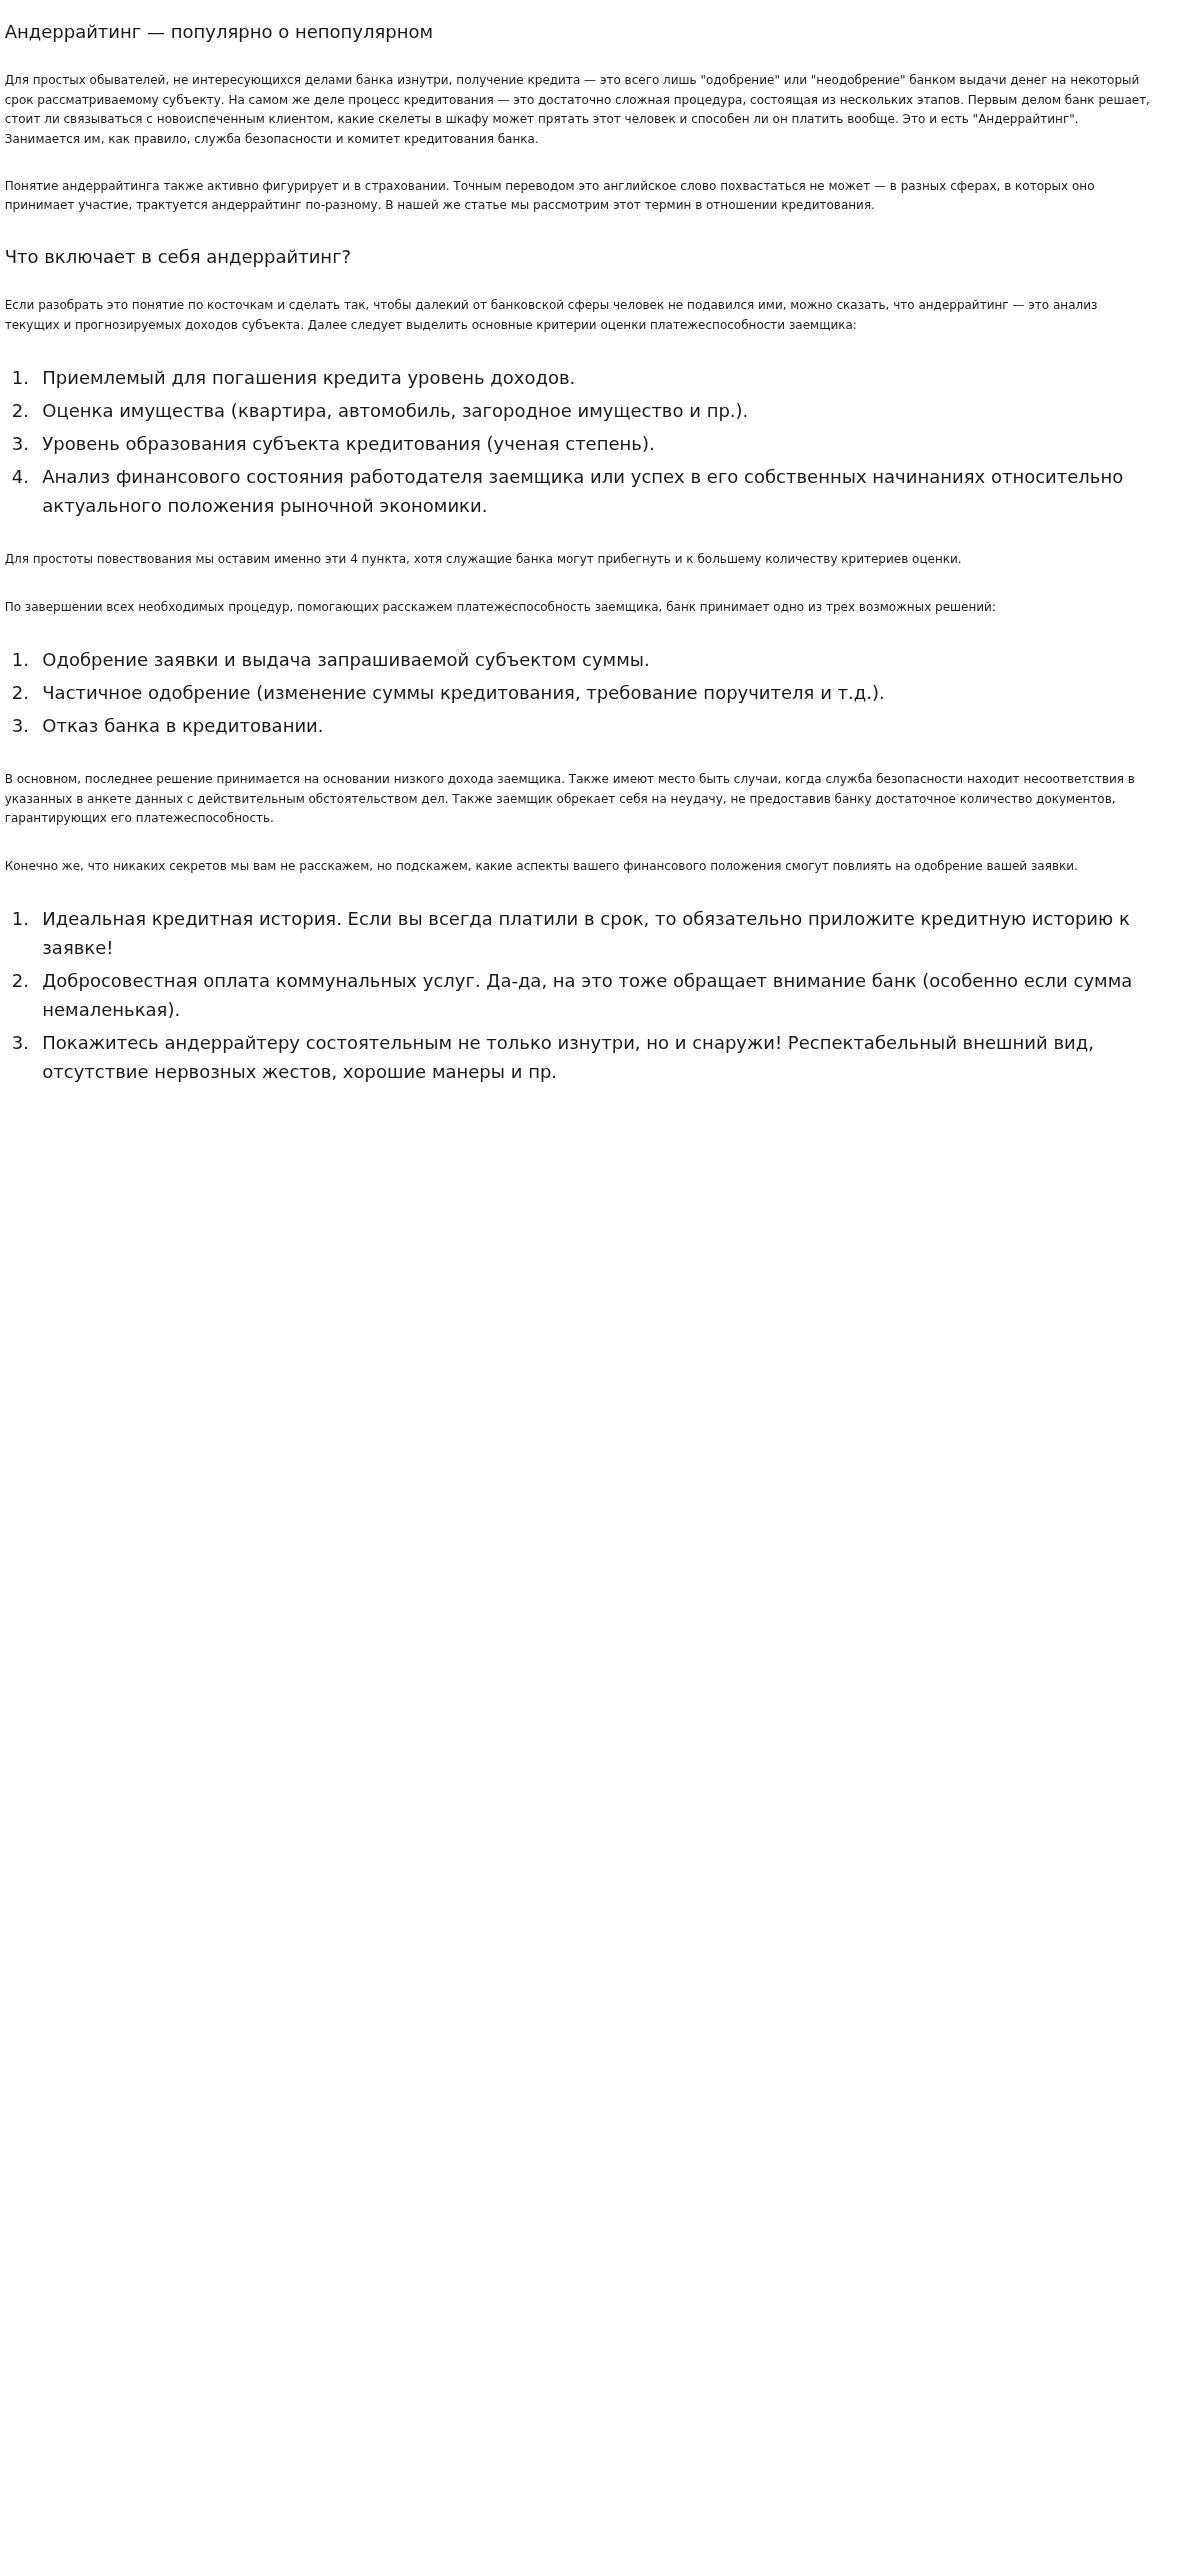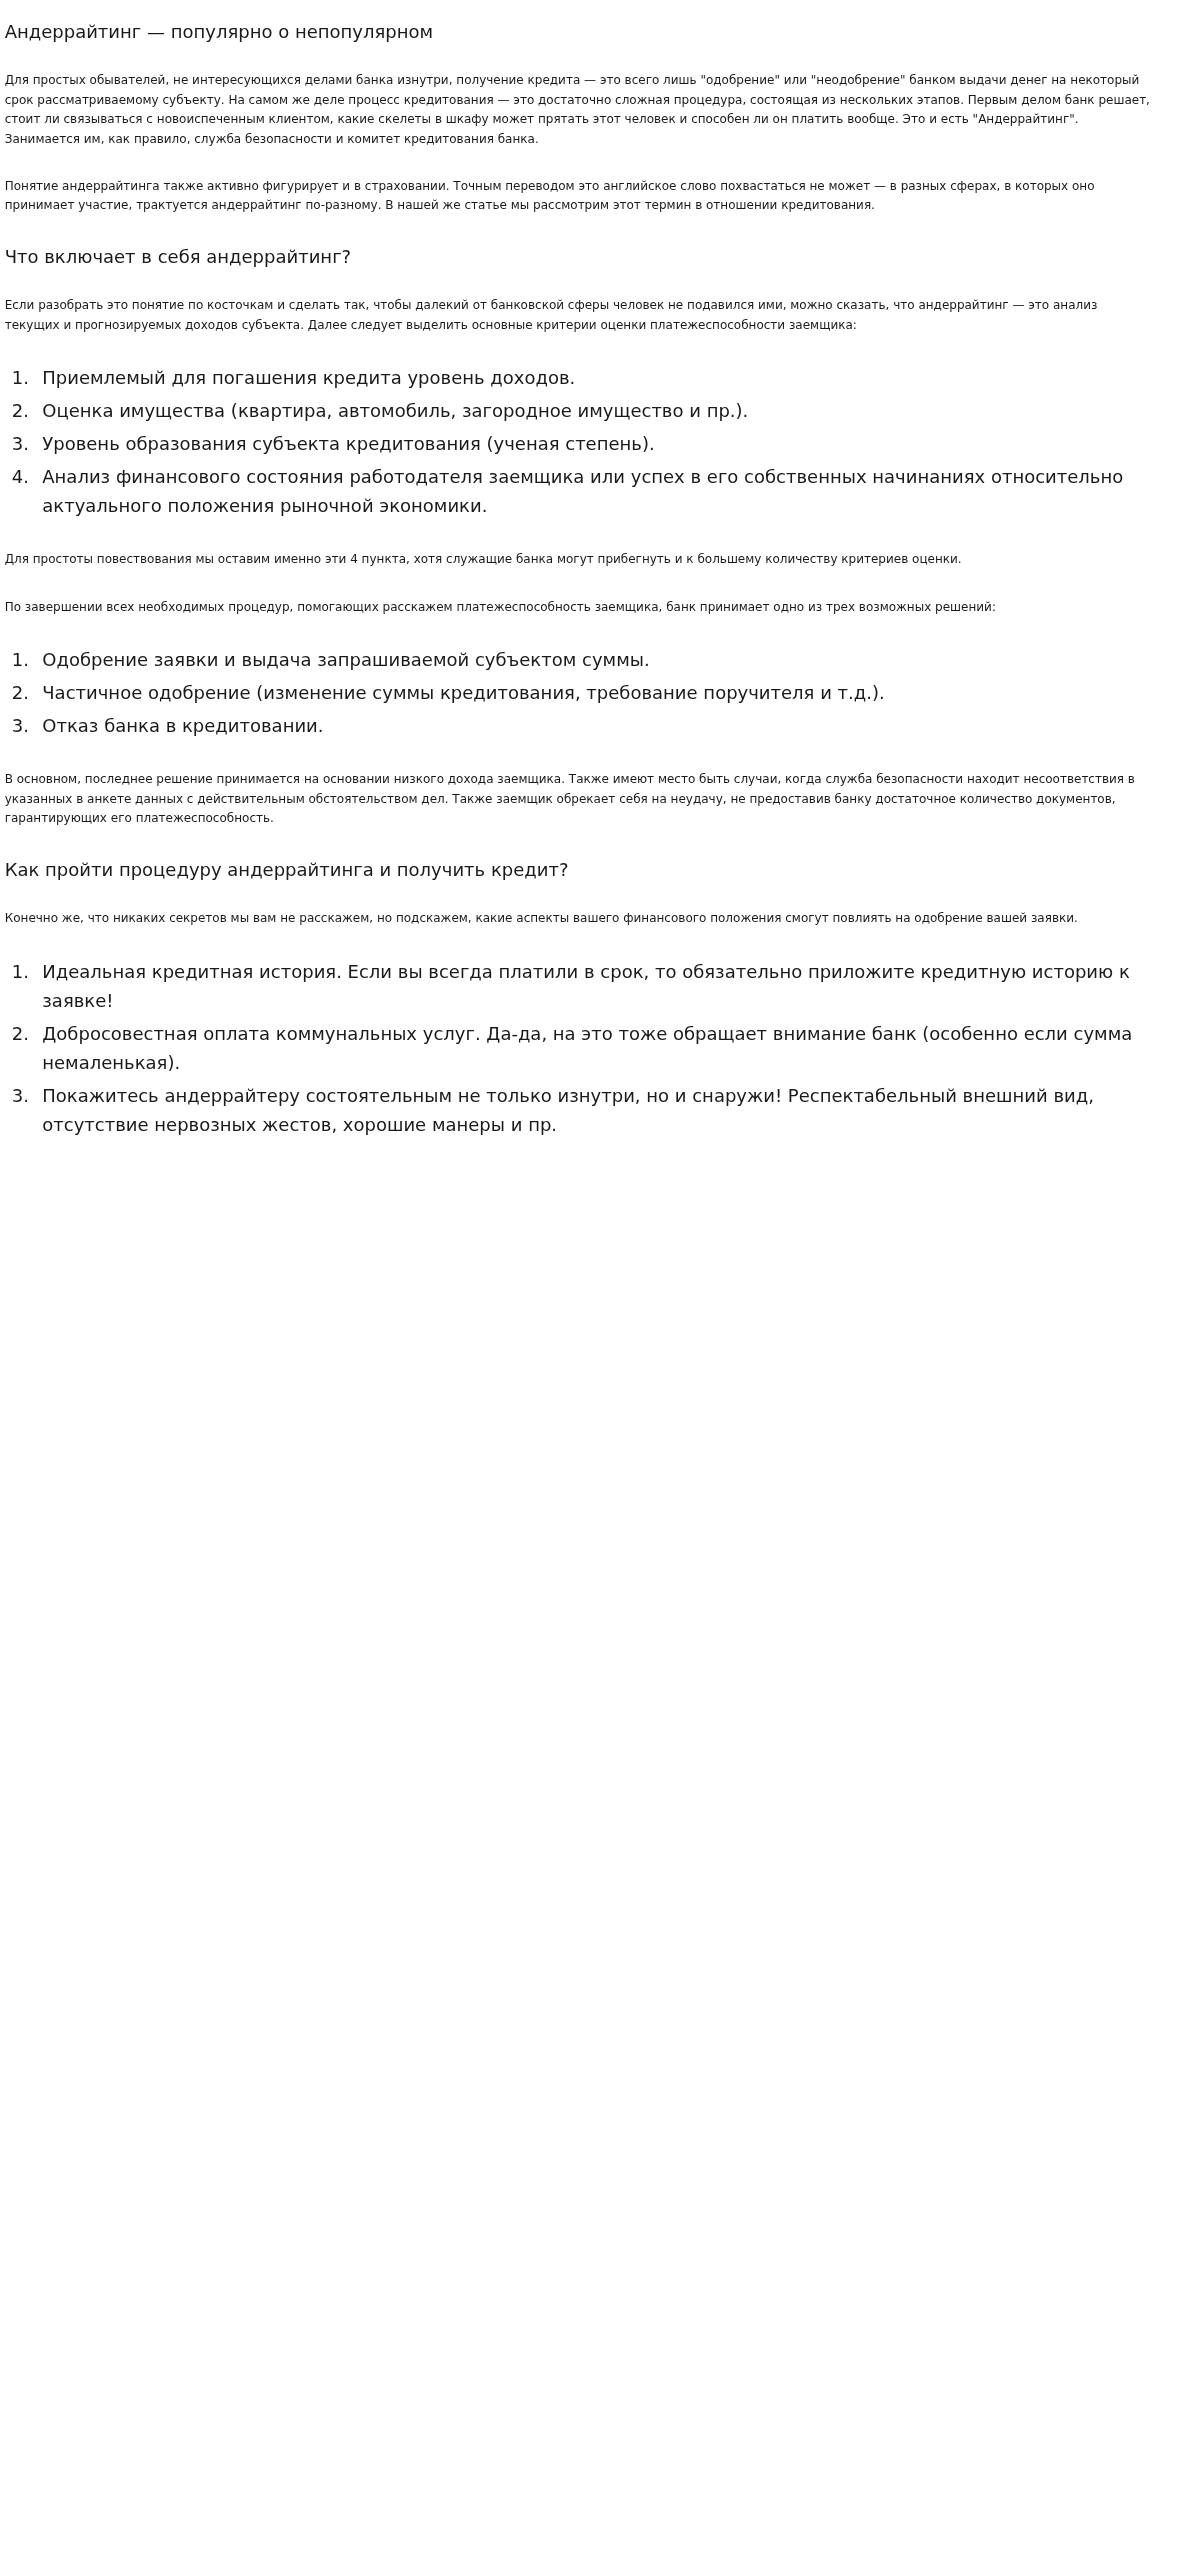--- a/index.html
+++ b/index.html
@@ -66,21 +66,20 @@
         <li>Анализ финансового состояния работодателя заемщика или успех в его собственных начинаниях относительно актуального положения рыночной экономики.</li>
       </ol>
       <p class="para">Для простоты повествования мы оставим именно эти 4 пункта, хотя служащие банка могут прибегнуть и к большему количеству критериев оценки.</p>
       <p class="para">По завершении всех необходимых процедур, помогающих расскажем платежеспособность заемщика, банк принимает одно из трех возможных решений:</p>
       <ol class="num-list">
         <li>Одобрение заявки и выдача запрашиваемой субъектом суммы.</li>
         <li>Частичное одобрение (изменение суммы кредитования, требование поручителя и т.д.).</li>
         <li>Отказ банка в кредитовании.</li>
       </ol>
       <p class="para">В основном, последнее решение принимается на основании низкого дохода заемщика. Также имеют место быть случаи, когда служба безопасности находит несоответствия в указанных в анкете данных с действительным обстоятельством дел. Также заемщик обрекает себя на неудачу, не предоставив банку достаточное количество документов, гарантирующих его платежеспособность.</p>
-      <h2 class="heading sub">Как пройти процедуру андеррайтинга и получить кредит?</h2>
       <p class="para">Конечно же, что никаких секретов мы вам не расскажем, но подскажем, какие аспекты вашего финансового положения смогут повлиять на одобрение вашей заявки.</p>
       <ol class="num-list">
         <li>Идеальная кредитная история. Если вы всегда платили в срок, то обязательно приложите кредитную историю к заявке!</li>
         <li>Добросовестная оплата коммунальных услуг. Да-да, на это тоже обращает внимание банк (особенно если сумма немаленькая).</li>
         <li>Покажитесь андеррайтеру состоятельным не только изнутри, но и снаружи! Респектабельный внешний вид, отсутствие нервозных жестов, хорошие манеры и пр.</li>
       </ol>
     </div>
 </div>
 
 

